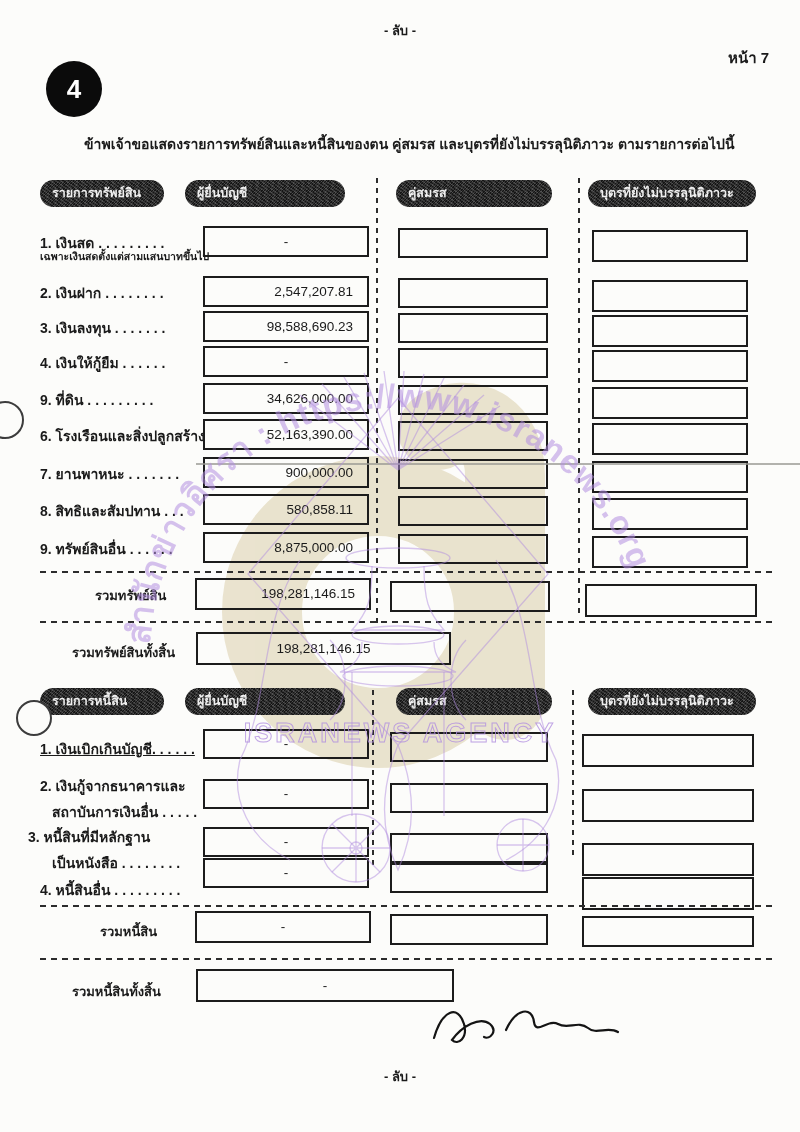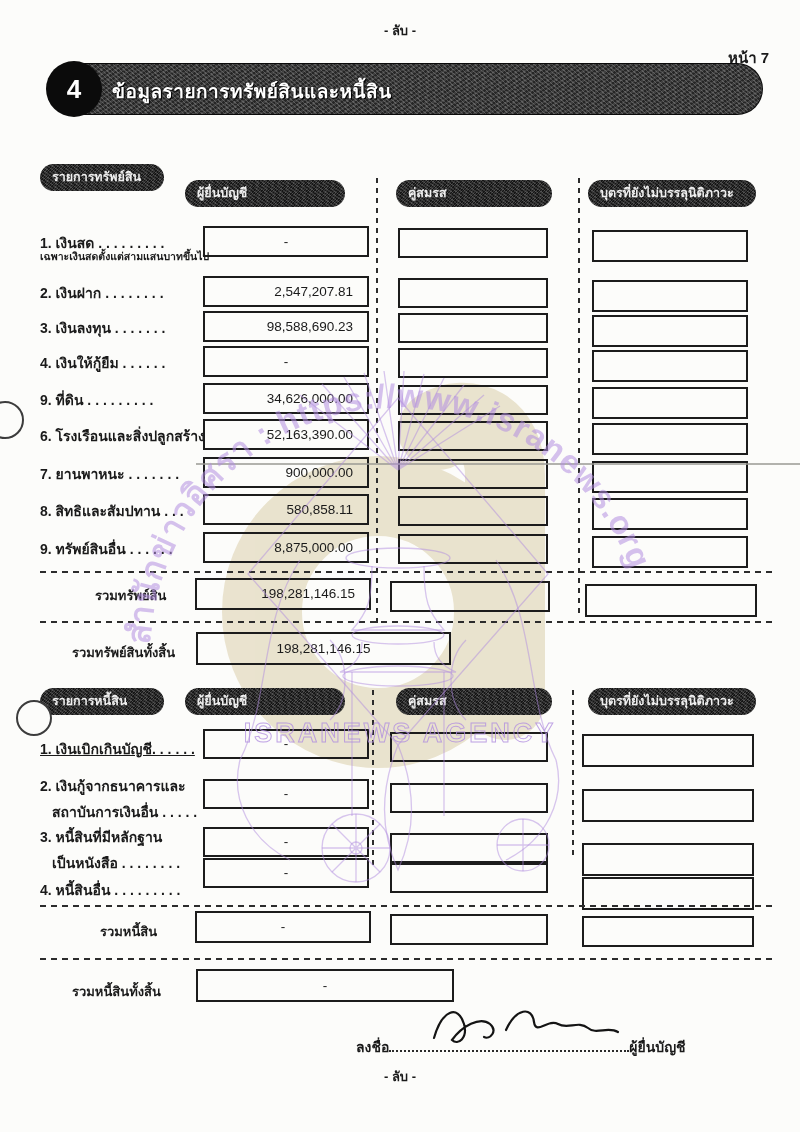--- a/index.html
+++ b/index.html
@@ -48,27 +48,25 @@
       <circle cx="378" cy="612" r="116" stroke-width="80"></circle>
       <path d="M 505 700 L 505 475 C 505 428 468 412 438 430" stroke-width="80"></path>
     </g>
   </svg>
 
   <div class="layer z1" style="pointer-events:auto;">
 
     <div class="centerline abs" style="top:20px;">- ลับ -</div>
     <div class="abs" style="left:728px;top:46px;font-size:15px;font-weight:700;">หน้า 7</div>
 
-    <div class="headerbar">
-      <span class="title">ข้อมูลรายการทรัพย์สินและหนี้สิน</span>
-    </div>
     <div class="numcircle">4</div>
 
-
-    <div class="pill" style="left:40px;top:164px;width:124px;">รายการทรัพย์สิน</div>
+    <div class="abs thai" style="left:84px;top:133px;font-size:14px;">ข้าพเจ้าขอแสดงรายการทรัพย์สินและหนี้สินของตน คู่สมรส และบุตรที่ยังไม่บรรลุนิติภาวะ ตามรายการต่อไปนี้</div>
+
+    <div class="pill" style="left:40px;top:180px;width:124px;">รายการทรัพย์สิน</div>
     <div class="pill" style="left:185px;top:180px;width:160px;">ผู้ยื่นบัญชี</div>
     <div class="pill" style="left:396px;top:180px;width:156px;">คู่สมรส</div>
     <div class="pill" style="left:588px;top:180px;width:168px;">บุตรที่ยังไม่บรรลุนิติภาวะ</div>
 
     <div class="vline-dash" style="left:376px;top:178px;height:448px;"></div>
     <div class="vline-dash" style="left:578px;top:178px;height:440px;"></div>
 
     <div class="abs small-note" style="left:40px;top:248px;">เฉพาะเงินสดตั้งแต่สามแสนบาทขึ้นไป</div>
 
     <div id="asset-rows">
@@ -205,21 +203,21 @@
         <div class="rowlabel" style="left: 52px; top: 801px;">สถาบันการเงินอื่น  . . . . .</div>
         <div class="box" style="left: 203px; top: 779px; width: 166px; height: 30px;">
           <span class="val center" style="line-height: 26px;">-</span>
         </div>
         <div class="box" style="left: 390px; top: 783px; width: 158px; height: 30px;">
           <span class="val" style="line-height: 26px;"></span>
         </div>
         <div class="box" style="left: 582px; top: 789px; width: 172px; height: 33px;">
           <span class="val" style="line-height: 29px;"></span>
         </div>
-        <div class="rowlabel" style="left: 40px; top: 826px;">3. หนี้สินที่มีหลักฐาน</div>
+        <div class="rowlabel" style="left: 28px; top: 826px;">3. หนี้สินที่มีหลักฐาน</div>
         <div class="rowlabel" style="left: 52px; top: 852px;">เป็นหนังสือ . . . . . . . .</div>
         <div class="box" style="left: 203px; top: 827px; width: 166px; height: 30px;">
           <span class="val center" style="line-height: 26px;">-</span>
         </div>
         <div class="box" style="left: 390px; top: 833px; width: 158px; height: 30px;">
           <span class="val" style="line-height: 26px;"></span>
         </div>
         <div class="box" style="left: 582px; top: 843px; width: 172px; height: 33px;">
           <span class="val" style="line-height: 29px;"></span>
         </div>
@@ -246,23 +244,20 @@
     <div class="box" style="left:582px;top:916px;width:172px;height:31px;">
         <span class="val"></span>
       </div>
 
     <div class="hline-dash" style="left:40px;top:958px;width:732px;"></div>
     <div class="seclabel" style="left:72px;top:981px;">รวมหนี้สินทั้งสิ้น</div>
     <div class="box" style="left:196px;top:969px;width:258px;height:33px;">
         <span class="val center" style="line-height:29px;">-</span>
       </div>
 
-    <div class="abs" style="left:356px;top:1036px;font-size:14px;font-weight:700;">
-      <span>ลงชื่อ</span><span style="display:inline-block;width:240px;border-bottom:2px dotted #2a2a2a;height:12px;"></span><span>ผู้ยื่นบัญชี</span>
-    </div>
     <svg class="abs" style="left:428px;top:1000px;" width="200" height="48">
       <path d="M6 38 C 14 10, 30 4, 36 24 C 40 38, 30 46, 24 40 C 34 26, 52 16, 62 24 C 70 31, 62 40, 56 37
                M 78 30 C 88 8, 104 6, 106 22 C 108 36, 120 18, 130 24 C 140 30, 150 20, 160 28 C 168 35, 180 26, 190 32" fill="none" stroke="#141414" stroke-width="2.2" stroke-linecap="round"></path>
     </svg>
 
     <div class="centerline abs" style="top:1066px;">- ลับ -</div>
 
     <div class="scanline" style="left:196px;top:463px;width:604px;"></div>
   </div>
 

